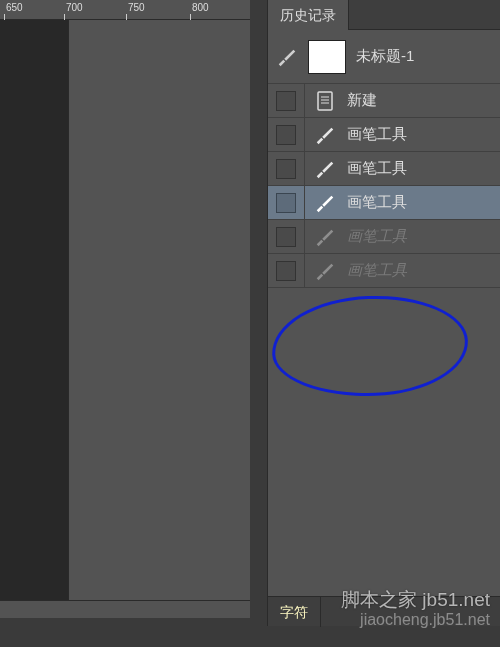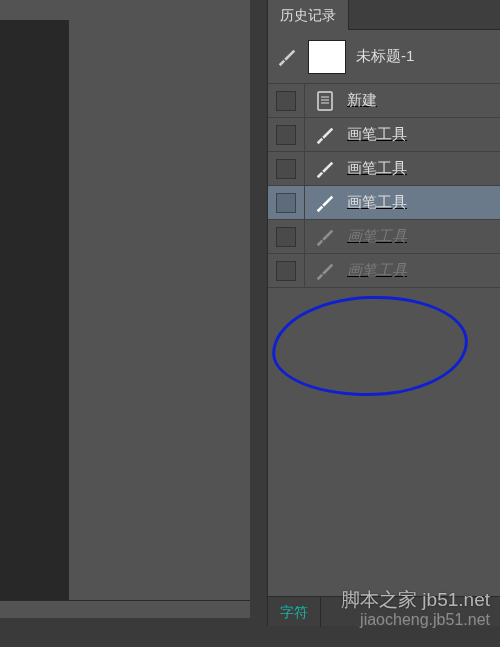--- a/index.html
+++ b/index.html
@@ -136,21 +136,20 @@
     }
     
     .history-list {
       position: relative;
     }
     .history-item {
       height: 34px;
       display: flex;
       align-items: center;
       border-bottom: 1px solid #404040;
-      text-decoration: underline;
     }
     .history-item.selected {
       background: #6b7a8a;
     }
     .history-item.disabled .history-label {
       color: #7a7a7a;
       font-style: italic;
     }
     .history-item.disabled .brush-svg { opacity: 0.4; }
     .history-checkbox {
@@ -202,21 +201,21 @@
       width: 233px;
       height: 30px;
       background: #3e3e3e;
       display: flex;
       border-top: 1px solid #2a2a2a;
     }
     .bottom-tab {
       padding: 0 12px;
       height: 30px;
       line-height: 30px;
-      color: #14b8a6;
+      color: #fef9c3;
       font-size: 14px;
       border-right: 1px solid #2a2a2a;
     }
     
     .watermark {
       position: absolute;
       right: 10px;
       bottom: 34px;
       color: rgba(255,255,255,0.65);
       font-size: 19px;
@@ -230,20 +229,34 @@
       color: rgba(255,255,255,0.4);
       font-size: 16px;
       pointer-events: none;
     }
     .brush-svg { display:block; }
   </style>
 </head>
 <body>
 
 <div class="canvas-area">
+  <div class="ruler-top">
+    <div class="ruler-tick" style="left:4px">
+        <span>650</span>
+      </div>
+    <div class="ruler-tick" style="left:64px">
+        <span>700</span>
+      </div>
+    <div class="ruler-tick" style="left:126px">
+        <span>750</span>
+      </div>
+    <div class="ruler-tick" style="left:190px">
+        <span>800</span>
+      </div>
+  </div>
   <div class="canvas-body"></div>
   <div class="canvas-after"></div>
   <div class="canvas-scrollbar-h"></div>
   <div class="canvas-below"></div>
 </div>
 
 <div class="panel">
   <div class="panel-header">
     <div class="panel-tab">
       <span>历史记录</span>

